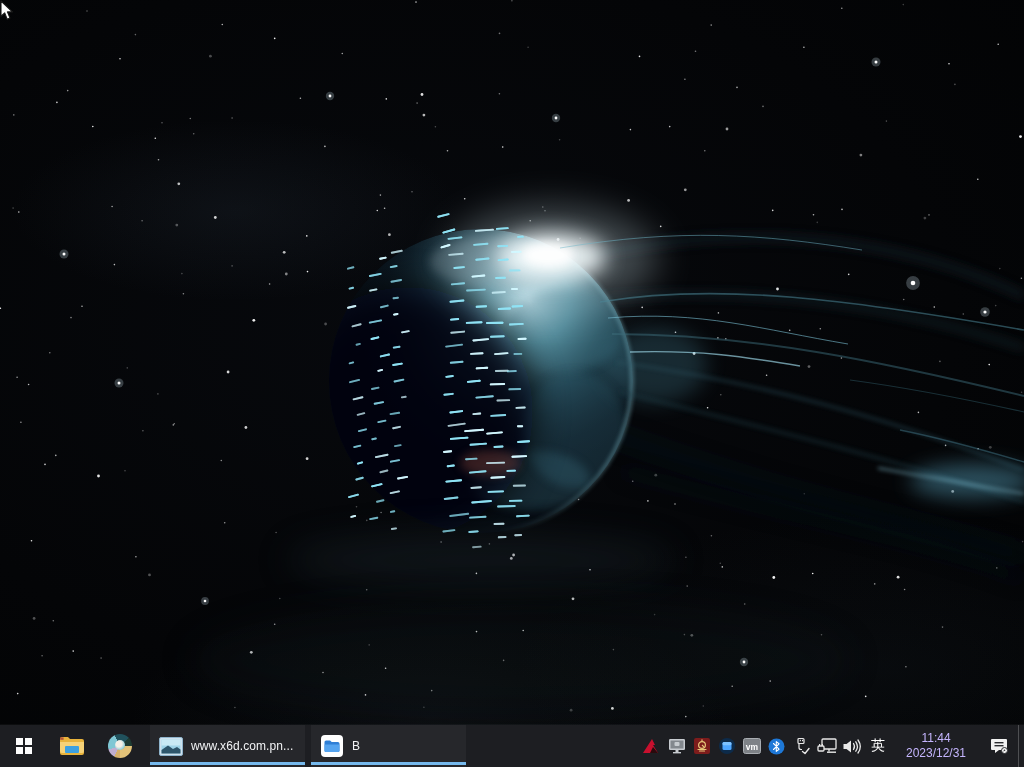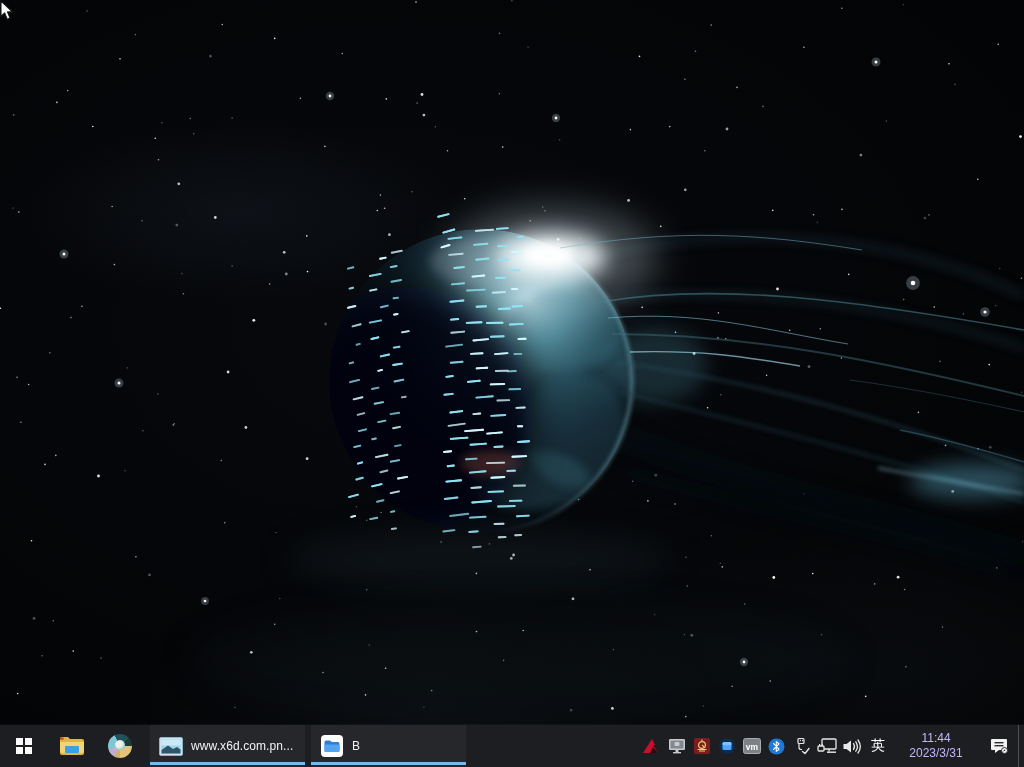--- a/index.html
+++ b/index.html
@@ -679,21 +679,21 @@
         <path d="M11.5 5.5 q2 3 0 6" stroke="#e8e8e8" stroke-width="1.3" fill="none" stroke-linecap="round"></path>
         <path d="M13.8 3.8 q3.2 4.7 0 9.4" stroke="#e8e8e8" stroke-width="1.3" fill="none" stroke-linecap="round"></path>
         <path d="M16 2 q4.6 6.5 0 13" stroke="#e8e8e8" stroke-width="1.3" fill="none" stroke-linecap="round"></path>
       </svg>
     </div>
 
     <div class="lang">英</div>
 
     <div class="clock">
       <span>11:44</span>
-      <span>2023/3/31</span>
+      <span>2023/12/31</span>
     </div>
 
     <div class="action-center">
       <svg width="19" height="18" viewBox="0 0 19 18">
         <path d="M2 2 h14 q1 0 1 1 v9 q0 1 -1 1 h-7 l-4 3 v-3 h-3 q-1 0 -1 -1 v-9 q0 -1 1 -1 Z" fill="#f2f2f2"></path>
         <rect x="4.5" y="5" width="9" height="1.4" fill="#2b2c30"></rect>
         <rect x="4.5" y="8" width="9" height="1.4" fill="#2b2c30"></rect>
         <circle cx="14.5" cy="13.5" r="3" fill="#f2f2f2" stroke="#2b2c30" stroke-width="1"></circle>
         <path d="M13.3 14.6 l1 -2.4 l1.2 1.2 l-2.2 1.2 Z" fill="#2b2c30"></path>
       </svg>

